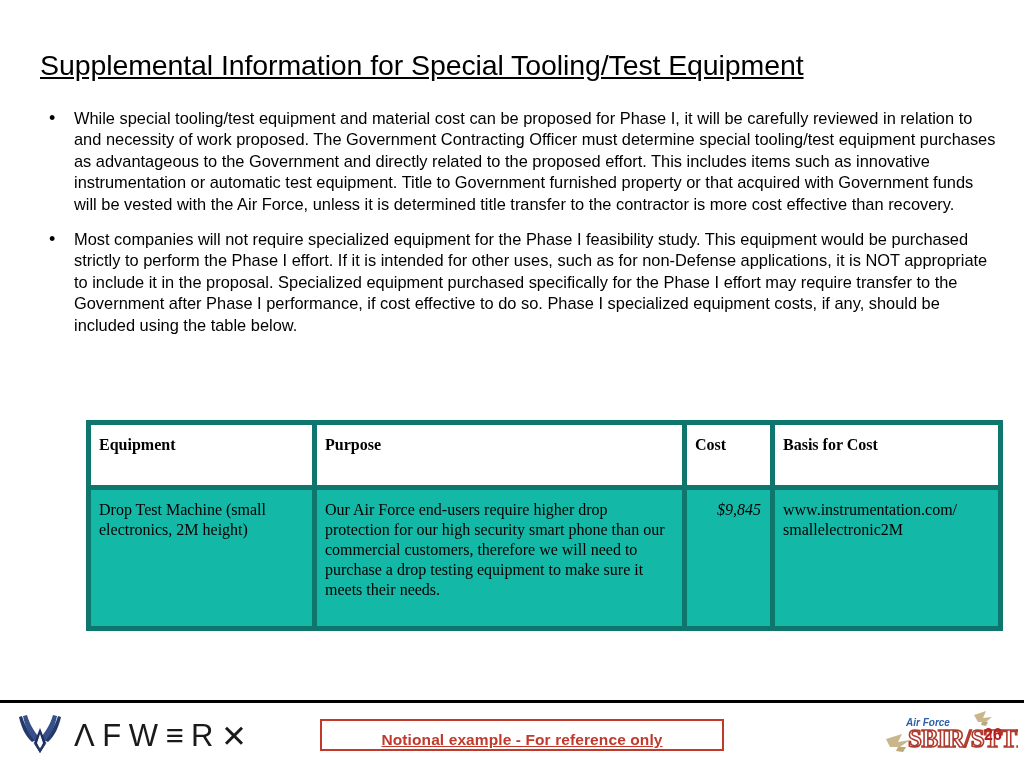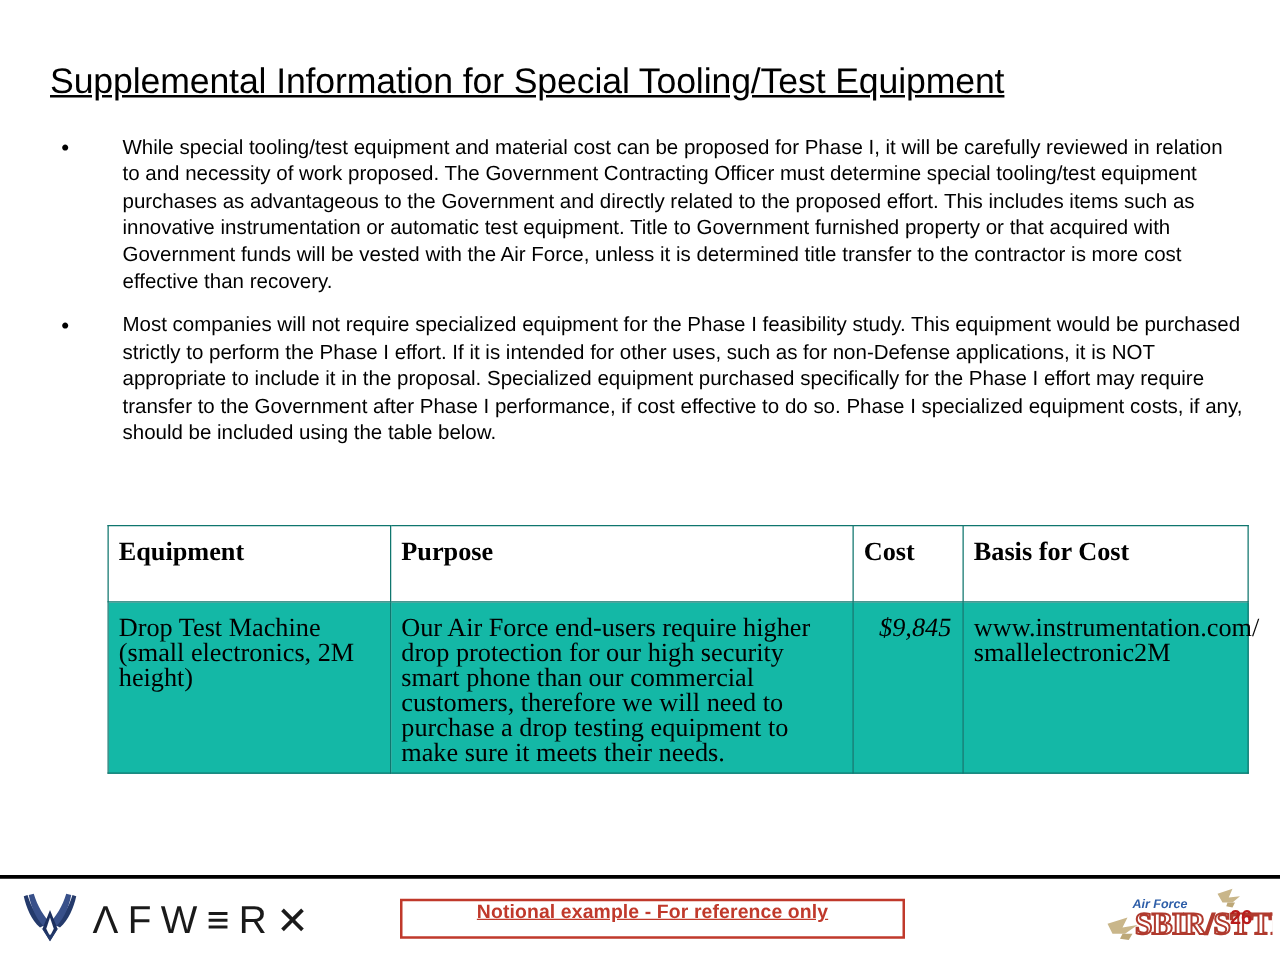--- a/index.html
+++ b/index.html
@@ -52,38 +52,37 @@
     padding-left: 5px;
     box-sizing: border-box;
     color: #000;
   }
   .bullet-text {
     flex: 1 1 auto;
     font-size: 16.4px;
     line-height: 21.4px;
     color: #000000;
     text-align: left;
-    margin-left: 24px;
   }
 
   
   .equip-table {
     position: absolute;
     left: 86px;
     top: 420px;
     width: 912px;
     border-collapse: collapse;
     font-family: "Liberation Serif", serif;
     table-layout: fixed;
   }
   .equip-table td, .equip-table th {
-    border: 1px solid #0f766e;
+    border: 5px solid #0f766e;
     vertical-align: top;
     padding: 10px 8px 4px 8px;
-    font-size: 21px;
+    font-size: 16px;
     line-height: 20px;
   }
   .equip-table thead th {
     background: #ffffff;
     font-weight: bold;
     text-align: left;
     height: 46px;
   }
   .equip-table tbody td {
     background: #14b8a6;
@@ -126,21 +125,21 @@
 
   .notional-box {
     position: absolute;
     left: 320px;
     top: 719px;
     width: 404px;
     height: 32px;
     border: 2.5px solid #c0392b;
     background: #ffffff;
     display: flex;
-    align-items: flex-start;
+    align-items: flex-end;
     justify-content: center;
     box-sizing: border-box;
   }
   .notional-text {
     color: #c0392b;
     font-weight: bold;
     font-size: 15.5px;
     text-decoration: underline;
     letter-spacing: 0.1px;
   }

